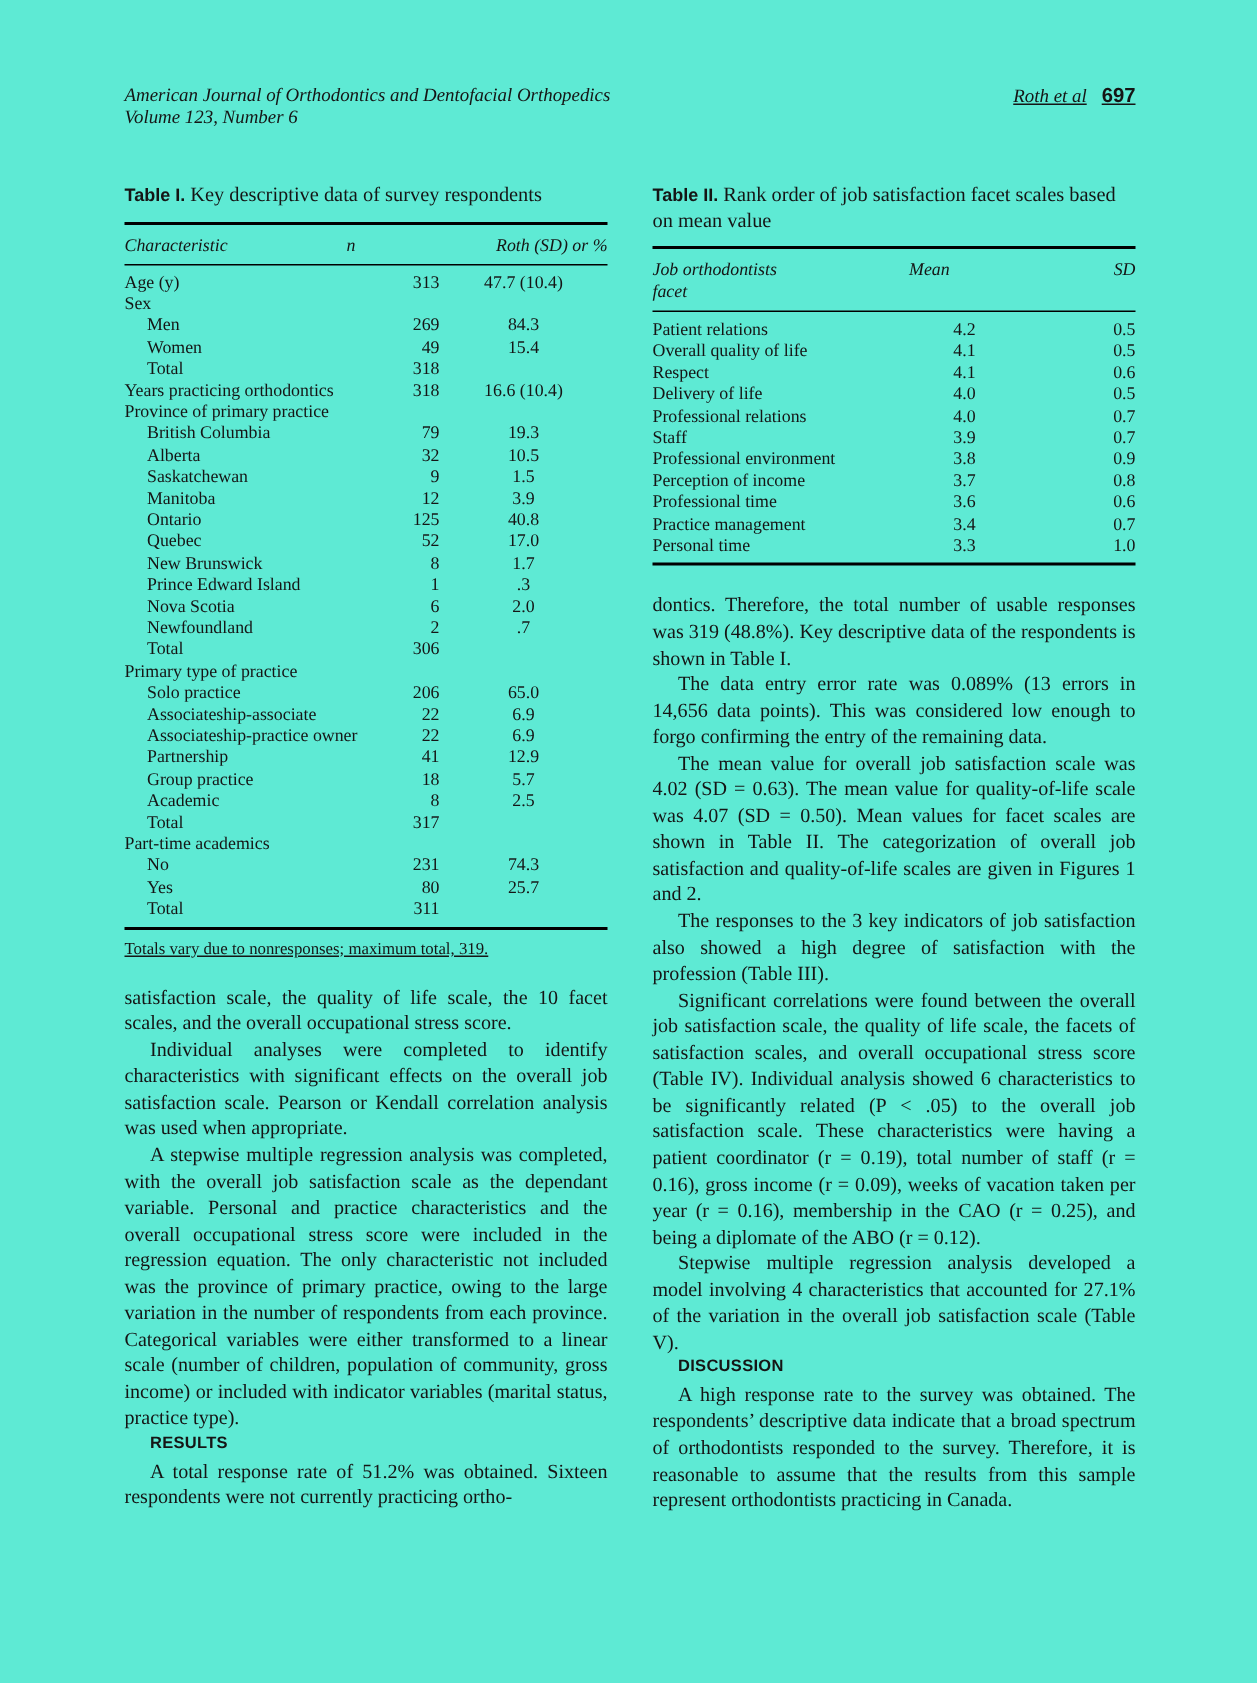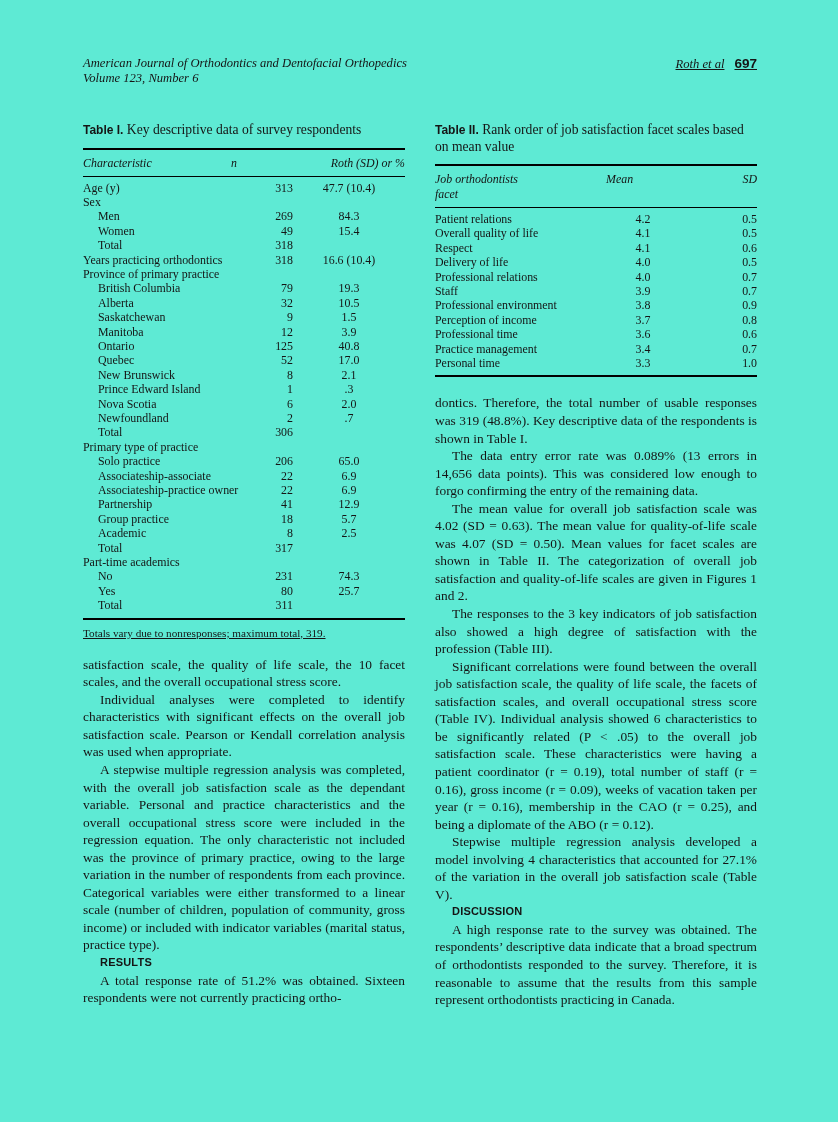--- a/index.html
+++ b/index.html
@@ -137,21 +137,21 @@
             <span class="tm">40.8</span>
           </div>
         <div class="tr">
             <span class="tl i1">Quebec</span>
             <span class="tn">52</span>
             <span class="tm">17.0</span>
           </div>
         <div class="tr">
             <span class="tl i1">New Brunswick</span>
             <span class="tn">8</span>
-            <span class="tm">2.1</span>
+            <span class="tm">1.7</span>
           </div>
         <div class="tr">
             <span class="tl i1">Prince Edward Island</span>
             <span class="tn">1</span>
             <span class="tm">.3</span>
           </div>
         <div class="tr">
             <span class="tl i1">Nova Scotia</span>
             <span class="tn">6</span>
             <span class="tm">2.0</span>

